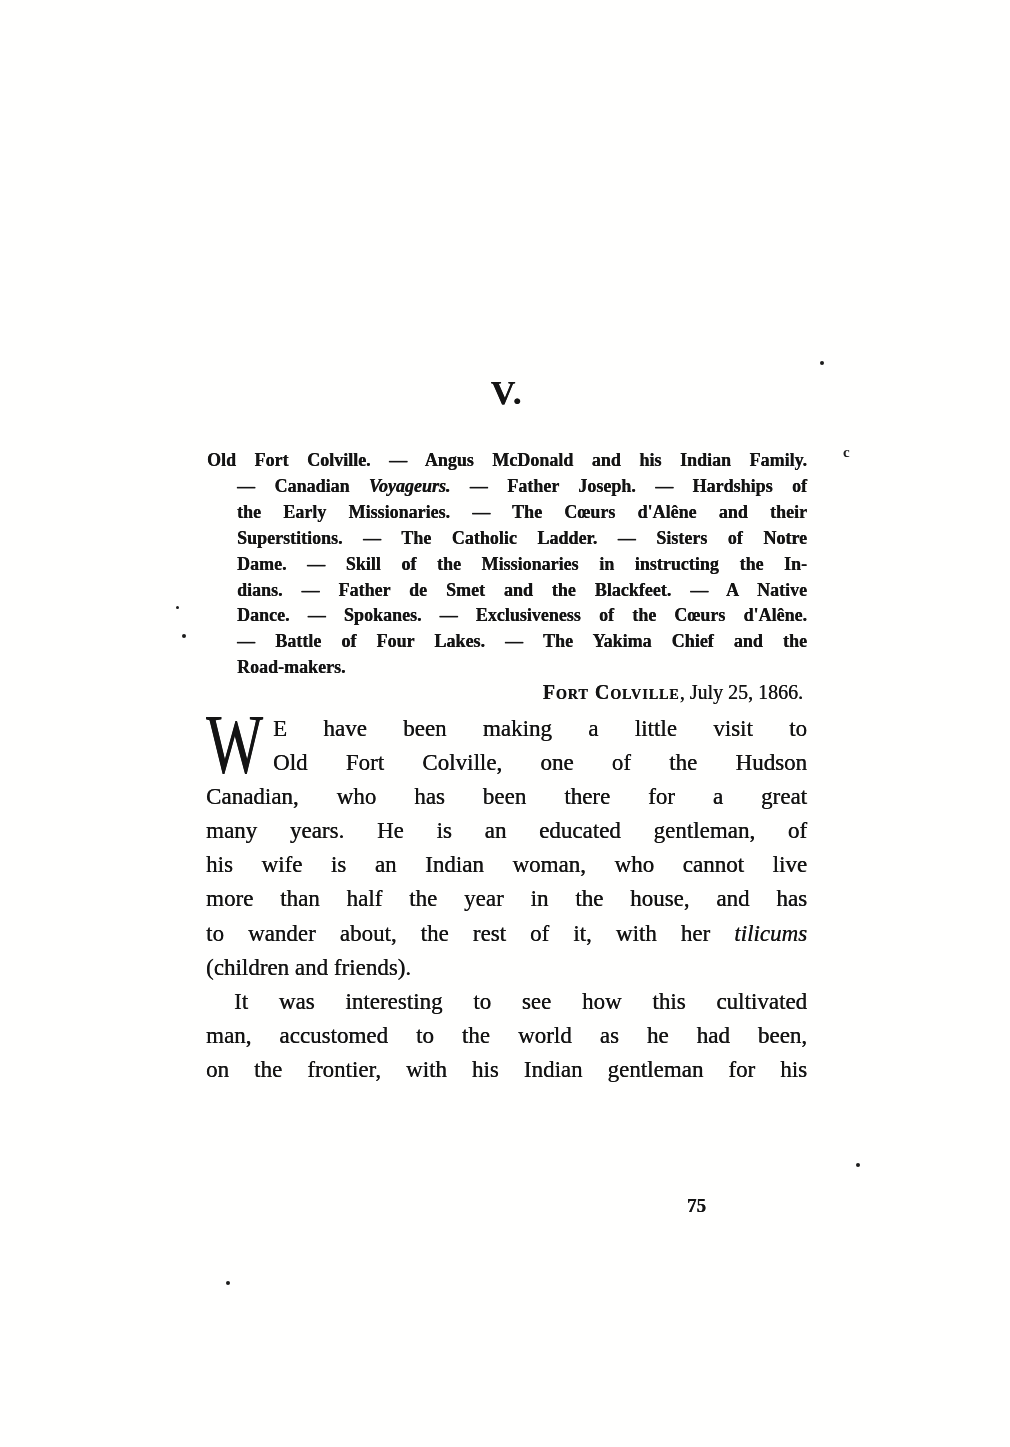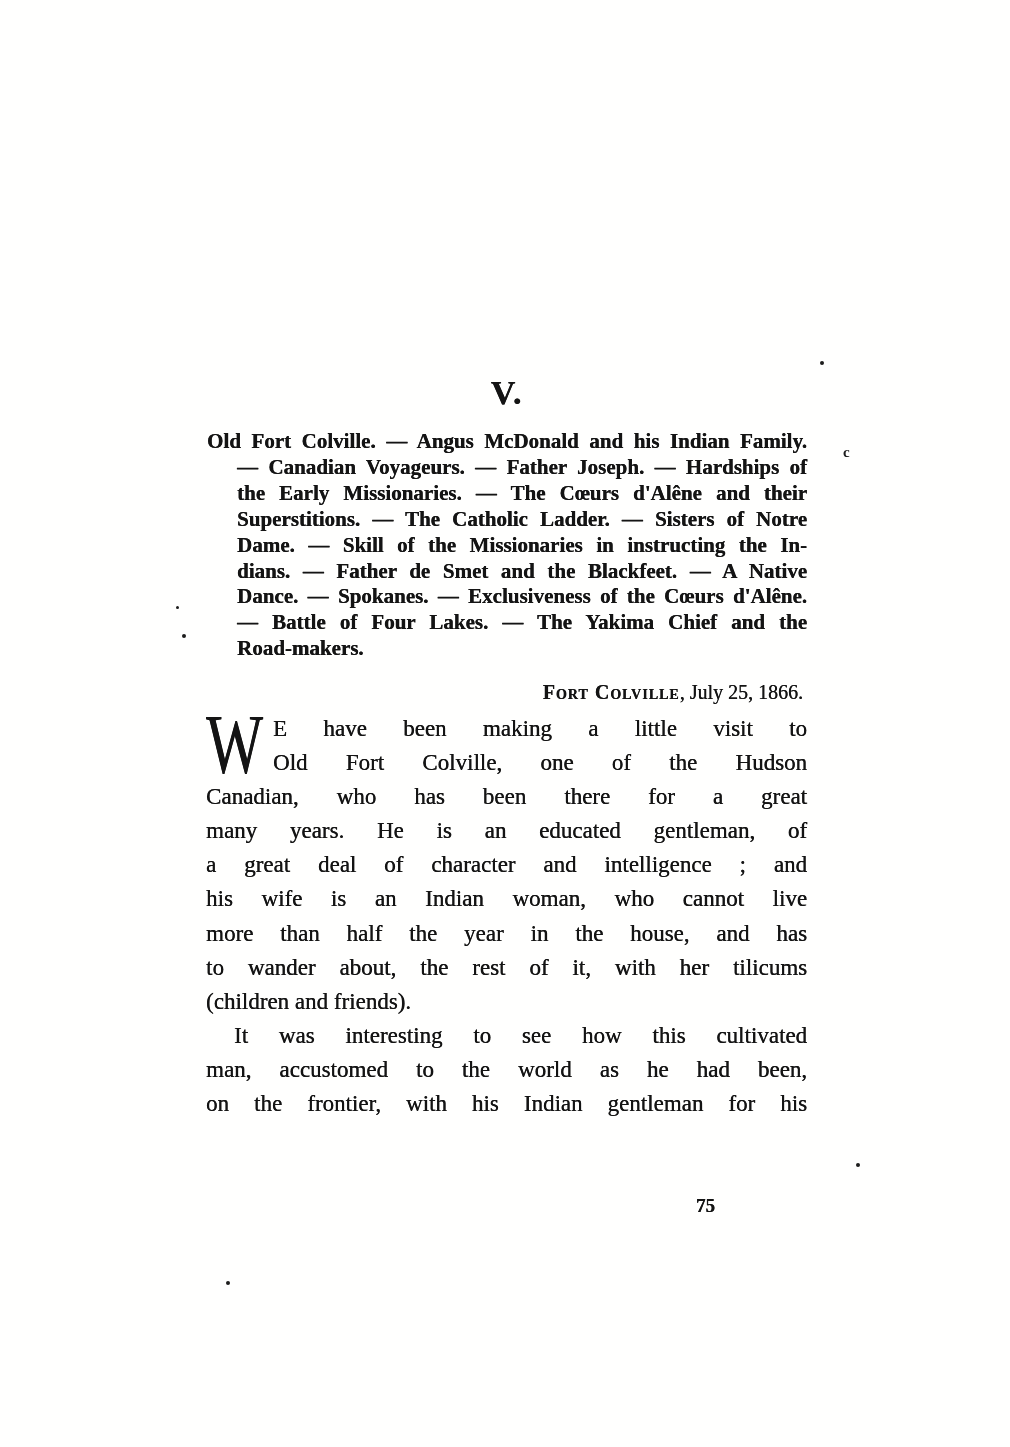--- a/index.html
+++ b/index.html
@@ -16,30 +16,30 @@
   
   #chapter-heading{
     left:207px;top:374px;width:600px;
     text-align:center;
     font-size:34px;font-weight:700;
     letter-spacing:2px;
     text-shadow:0.4px 0.3px 0 #141414;
   }
   
   #summary{
-    left:207px;top:429px;width:600px;
-    font-size:21px;line-height:25.9px;
+    left:207px;top:448px;width:600px;
+    font-size:18px;line-height:25.9px;
     font-weight:700;
     text-shadow:0.3px 0.2px 0 #141414;
   }
   #summary .tline.ind{padding-left:30px;}
   
   .tline{white-space:normal;}
   .tline.just{text-align:justify;text-align-last:justify;}
-  .it{}
+  .it{font-style:italic;}
   
   #dateline{
     left:224px;top:681px;width:600px;
     box-sizing:border-box;padding-right:21px;
     text-align:right;
     font-size:20px;
     text-shadow:0.3px 0.2px 0 #141414;
   }
   #dateline .sc{font-variant:small-caps;font-weight:700;letter-spacing:1px;}
   
@@ -53,21 +53,21 @@
     float:left;
     width:58px;height:60px;
     margin:4px 9px 0 0;
     font-size:84px;line-height:58px;
     font-weight:400;
     transform:scaleX(0.72);
     transform-origin:0 40%;
   }
   
   #page-number{
-    left:207px;top:1195px;width:600px;
+    left:198px;top:1195px;width:600px;
     box-sizing:border-box;padding-right:92px;
     text-align:right;
     font-size:19px;font-weight:700;
     text-shadow:0.3px 0.2px 0 #141414;
   }
   
   .speck{position:absolute;background:#1c1c1c;border-radius:50%;}
   #speck-1{left:820px;top:361px;width:4px;height:4px;}
   #speck-2{left:176px;top:606px;width:3px;height:3px;}
   #speck-3{left:182px;top:634px;width:4px;height:4px;}
@@ -100,21 +100,20 @@
   <div class="abs" id="dateline">
     <span class="sc">Fort Colville</span><span>, July 25, 1866.</span>
   </div>
 
   <div class="abs" id="body">
     <div id="drop-cap">W</div>
   <div class="tline just"><span>E have been making a little visit to</span></div>
       <div class="tline just"><span>Old Fort Colville, one of the Hudson</span></div>
       <div class="tline just"><span>Canadian, who has been there for a great</span></div>
       <div class="tline just"><span>many years.  He is an educated gentleman, of</span></div>
-      <div class="tline just"><span>a great deal of character and intelligence ; and</span></div>
       <div class="tline just"><span>his wife is an Indian woman, who cannot live</span></div>
       <div class="tline just"><span>more than half the year in the house, and has</span></div>
       <div class="tline just"><span>to wander about, the rest of it, with her </span><span class="it">tilicums</span></div>
       <div class="tline"><span>(children and friends).</span></div>
       <div class="tline just ind"><span>It was interesting to see how this cultivated</span></div>
       <div class="tline just"><span>man, accustomed to the world as he had been,</span></div>
       <div class="tline just"><span>on the frontier, with his Indian gentleman for his</span></div>
     </div>
 
   <div class="abs" id="page-number">75</div>

